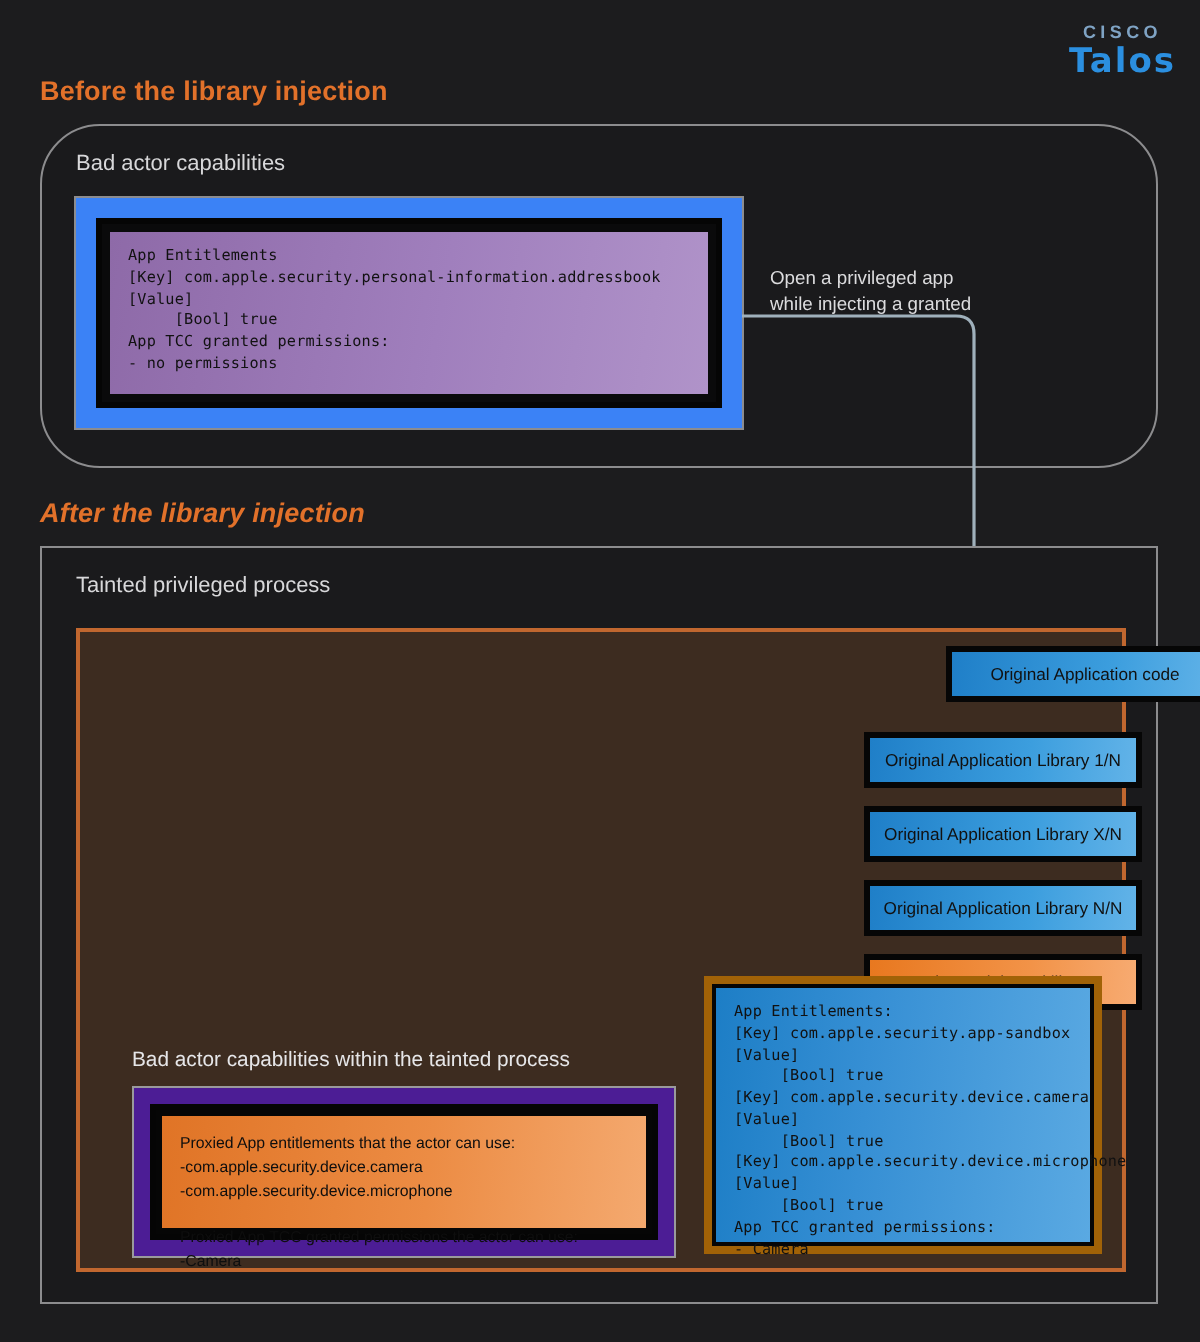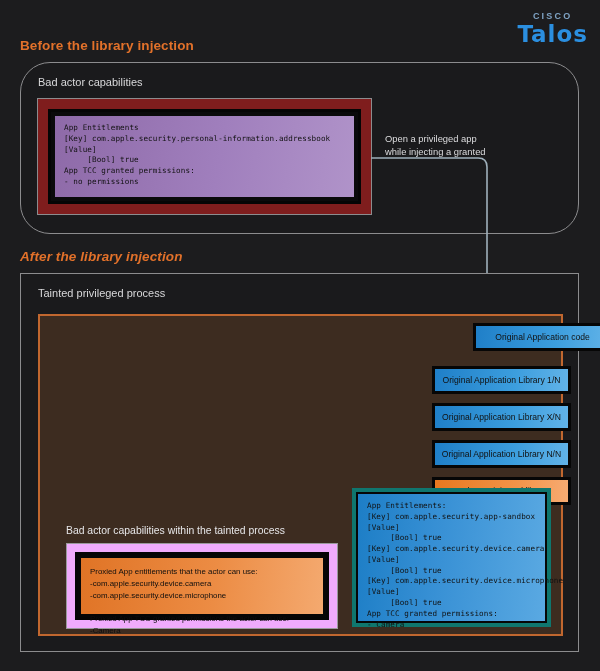--- a/index.html
+++ b/index.html
@@ -14,21 +14,21 @@
   
   .logo{
     position:absolute; right:12px; top:12px;
     text-align:center; line-height:1;
   }
   .logo-cisco{
     font-size:9px; letter-spacing:2.2px; font-weight:bold;
     color:#7fa3c4; display:block; margin-bottom:2px;
   }
   .logo-talos{
-    font-size:23px; letter-spacing:1px; font-weight:bold;
+    font-size:17px; letter-spacing:1px; font-weight:bold;
     color:#2b8fe0; display:block;
     font-family:"DejaVu Sans", sans-serif;
   }
 
   
   .section-title{
     position:absolute; left:20px;
     color:#e2712a; font-size:13.5px; font-weight:bold;
     letter-spacing:.1px;
   }
@@ -45,21 +45,21 @@
   #panel-after { left:20px; top:273px; width:557px; height:377px; }
 
   .panel-label{
     position:absolute; left:17px; top:13px;
     color:#d8d8da; font-size:11px;
   }
 
   
   #frame-gray{
     position:absolute; left:16px; top:35px; width:333px; height:115px;
-    background:#7f1d1d; border:1px solid #8c8c8e;
+    background:#3b82f6; border:1px solid #8c8c8e;
   }
   #frame-black{
     position:absolute; left:10px; top:10px; right:10px; bottom:10px;
     background:#0a0a0b; border:3px solid #050505;
   }
   .code-purple{
     position:absolute; left:4px; top:4px; right:4px; bottom:4px;
     background:linear-gradient(100deg,#8e6aa8 0%,#a07fbd 55%,#b093c9 100%);
   }
 
@@ -107,40 +107,40 @@
 
   
   .brown-label{
     position:absolute; left:26px; top:209px;
     color:#e6e6e8; font-size:10.4px;
   }
 
   
   #bl-gray{
     position:absolute; left:26px; top:227px; width:270px; height:84px;
-    background:#f0abfc; border:1px solid #9a9a9c;
+    background:#4c1d95; border:1px solid #9a9a9c;
   }
   #bl-black{
     position:absolute; left:8px; top:8px; right:8px; bottom:8px;
     background:#060606; border:3px solid #050505;
   }
   #bl-orange{
     position:absolute; left:3px; top:3px; right:3px; bottom:3px;
     background:linear-gradient(95deg,#e07426 0%,#ec8c44 55%,#f4a96f 100%);
   }
   .txt-plain{
     font-family:"Liberation Sans", sans-serif;
     font-size:7.9px; line-height:1.5; color:#0e0e0e;
     white-space:pre; padding:8px 0 0 9px;
   }
 
   
   #br-box{
     position:absolute; left:312px; top:172px; width:199px; height:139px;
-    border:4px solid #0f766e; background:#060606; box-sizing:border-box;
+    border:4px solid #a16207; background:#060606; box-sizing:border-box;
   }
   #br-blue{
     position:absolute; left:2px; top:2px; right:2px; bottom:2px;
     background:linear-gradient(95deg,#1d7ec6 0%,#368fd4 40%,#5aa9e2 100%);
   }
 </style>
 </head>
 <body>
 
 <div class="logo">

